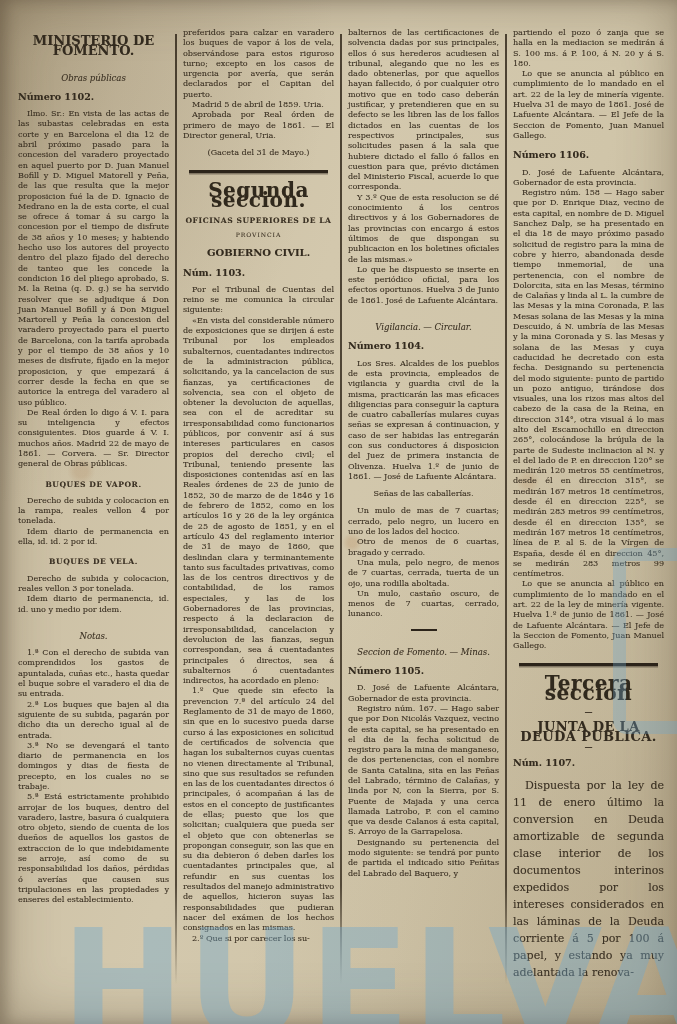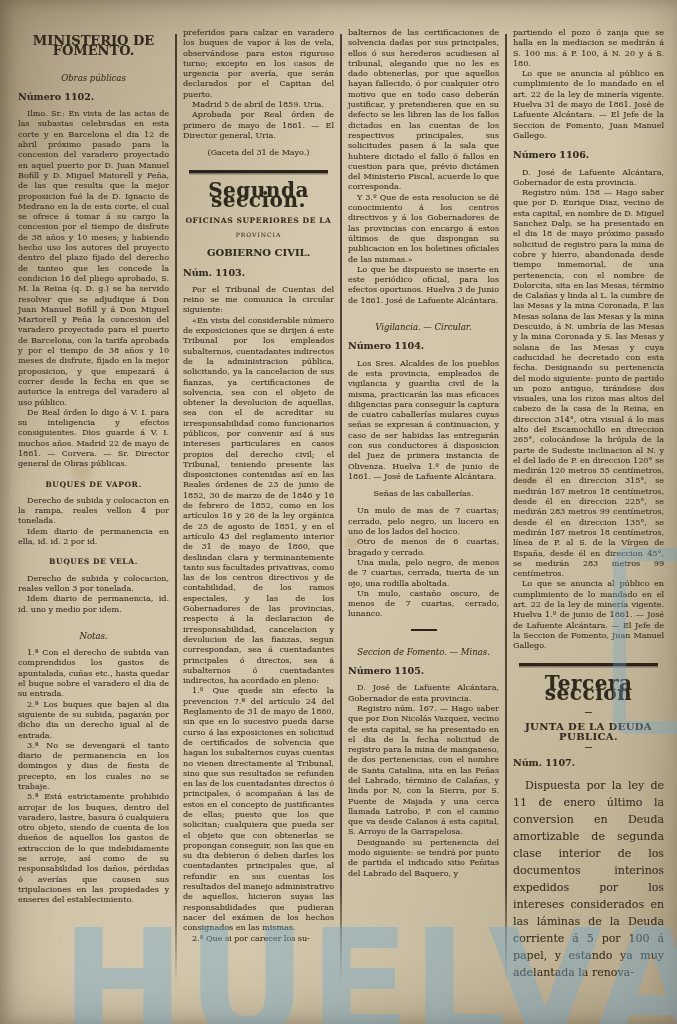--- a/index.html
+++ b/index.html
@@ -28,21 +28,21 @@
   .vrule{
     flex:0 0 auto;width:2px;margin:6px 1px 0;
     background:linear-gradient(to bottom, rgba(52,42,28,.85) 0%, rgba(52,42,28,.8) 86%, rgba(52,42,28,0) 96%);
   }
   p.para{margin:0;text-indent:9px;}
   p.noind{text-indent:0;}
   p.hang{padding-left:12px;text-indent:-12px;margin-top:9px;}
   p.plarge{font-size:11px;line-height:17px;text-indent:12px;margin:8px 0 8px;}
   .masthead{font-size:13px;font-weight:bold;text-align:center;margin:8px 0 12px;color:#332b1f;}
   .h2{font-size:10px;font-weight:bold;text-align:center;margin:8px 0 6px;color:#332b1f;}
-  .capshead{font-size:10px;font-weight:bold;text-align:center;letter-spacing:.4px;margin:8px 0 0;color:#332b1f;}
+  .capshead{font-size:13px;font-weight:bold;text-align:center;letter-spacing:.4px;margin:8px 0 0;color:#332b1f;}
   .section-title{font-size:20px;font-weight:bold;text-align:center;margin:12px 0 9px;color:#30291d;letter-spacing:.5px;}
   .num{font-size:9.5px;font-weight:bold;margin:9px 0 7px;color:#332b1f;}
   .italic{font-style:italic;text-align:center;font-size:8.5px;margin:16px 0 7px;}
   .smallcaps{text-align:center;font-size:7.5px;font-weight:bold;letter-spacing:.6px;margin:10px 0 6px;}
   .tiny{text-align:center;font-size:6px;letter-spacing:1px;margin:-2px 0 4px;}
   .centerline{text-align:center;margin:7px 0;text-indent:0;}
   .rule{height:3.5px;background:#2c241a;margin:11px 6px 9px;box-shadow:0 1.5px 0 rgba(44,36,26,.45);}
   .ruleshort{width:26px;height:2px;background:#2c241a;margin:9px auto;}
   .dash{text-align:center;font-weight:bold;line-height:6px;margin:1px 0 3px;}
   .watermark{

